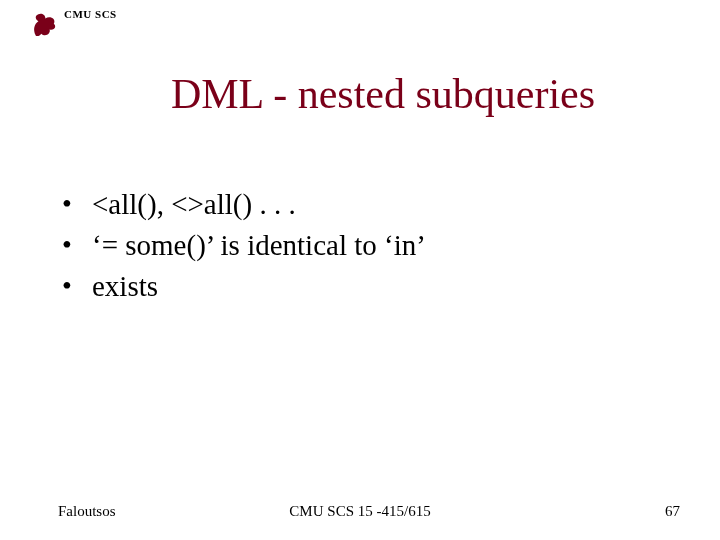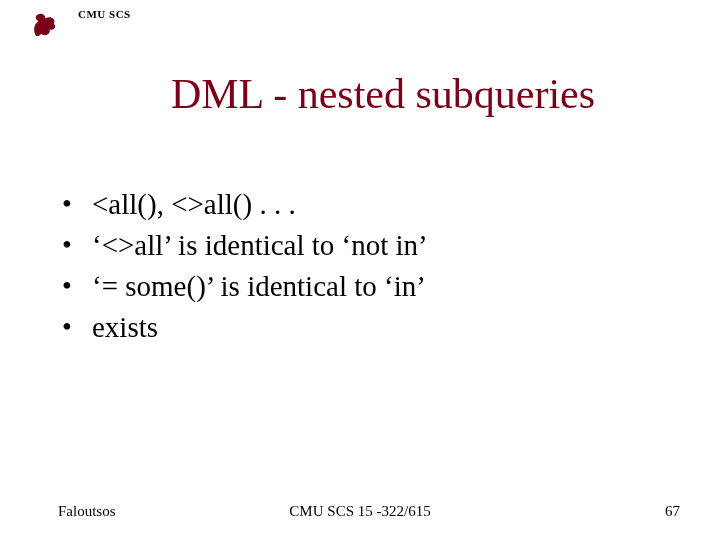--- a/index.html
+++ b/index.html
@@ -18,21 +18,21 @@
     height: 540px;
     position: relative;
     box-sizing: border-box;
   }
   .header {
     position: absolute;
     top: 8px;
     left: 30px;
     display: flex;
     align-items: flex-start;
-    gap: 20px;
+    gap: 6px;
   }
   .logo {
     width: 28px;
     height: 28px;
     margin-top: 2px;
   }
   .header-label {
     font-size: 11px;
     font-weight: bold;
     font-family: "Times New Roman", Times, serif;
@@ -116,25 +116,24 @@
       </svg>
     </span>
     <span class="header-label">CMU SCS</span>
   </div>
 
   <div class="title">DML - nested subqueries</div>
 
   <div class="bullets">
     <ul>
       <li>&lt;all(), &lt;&gt;all() . . .</li>
-      <li>‘&lt;&gt;all’  is identical to ‘not in’</li>
       <li>‘= some()’ is identical to ‘in’</li>
       <li>exists</li>
     </ul>
   </div>
 
   <div class="footer">
     <span class="footer-left">Faloutsos</span>
-    <span class="footer-center">CMU SCS 15 -322/615</span>
+    <span class="footer-center">CMU SCS 15 -415/615</span>
     <span class="footer-right">67</span>
   </div>
 
 </div>
 
 </body></html>

